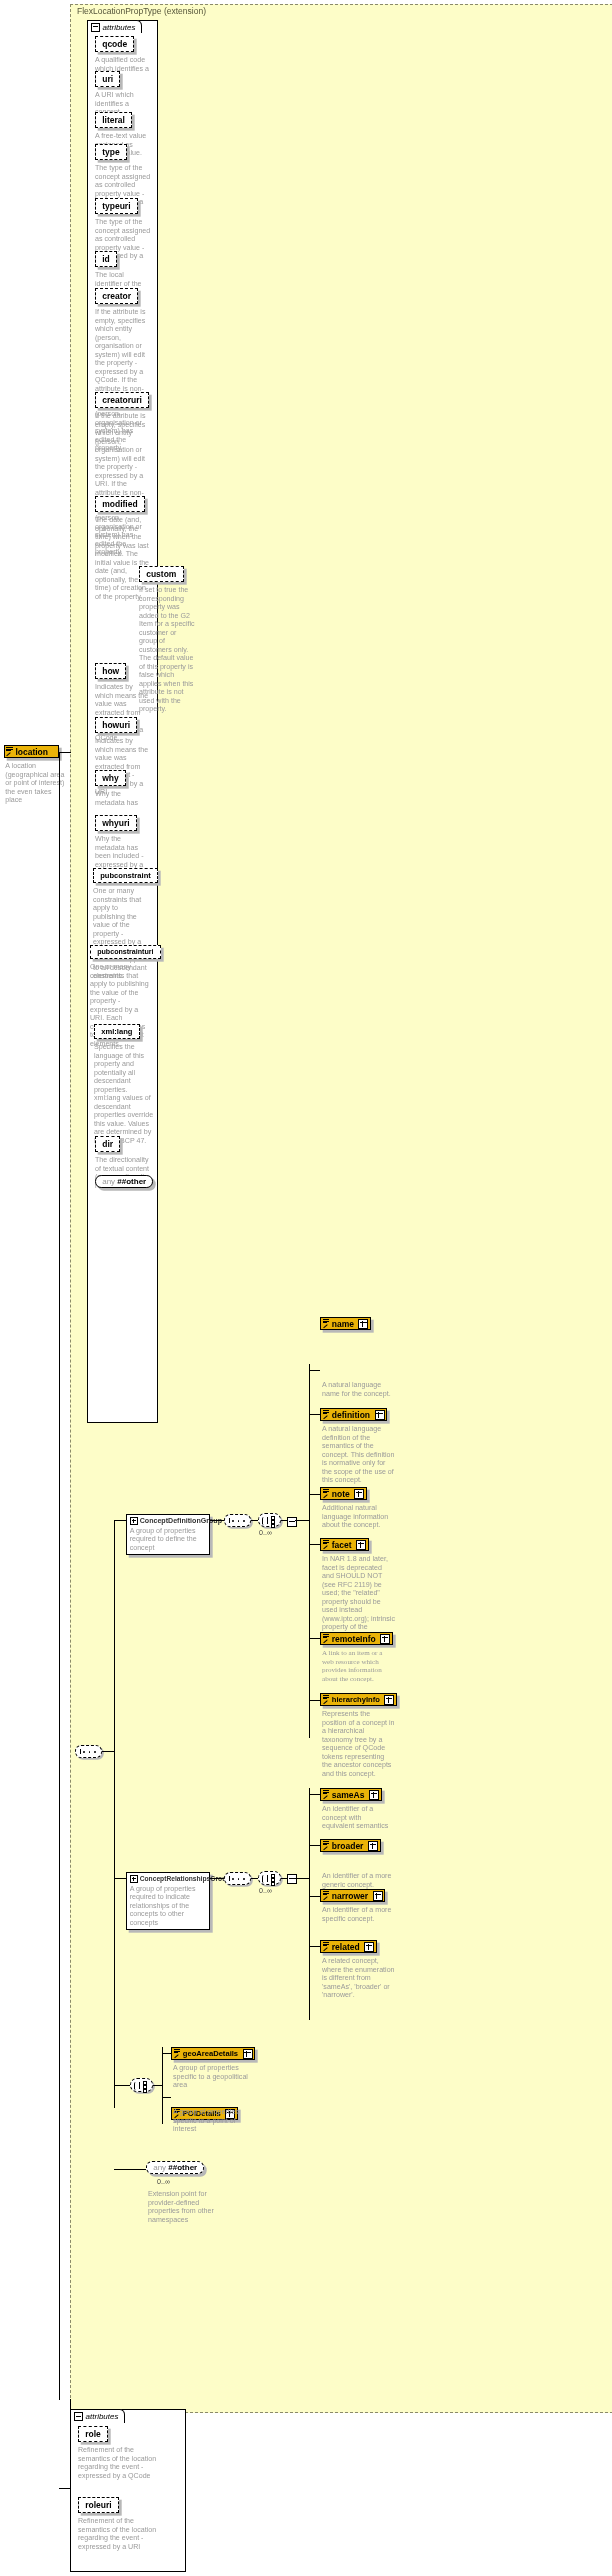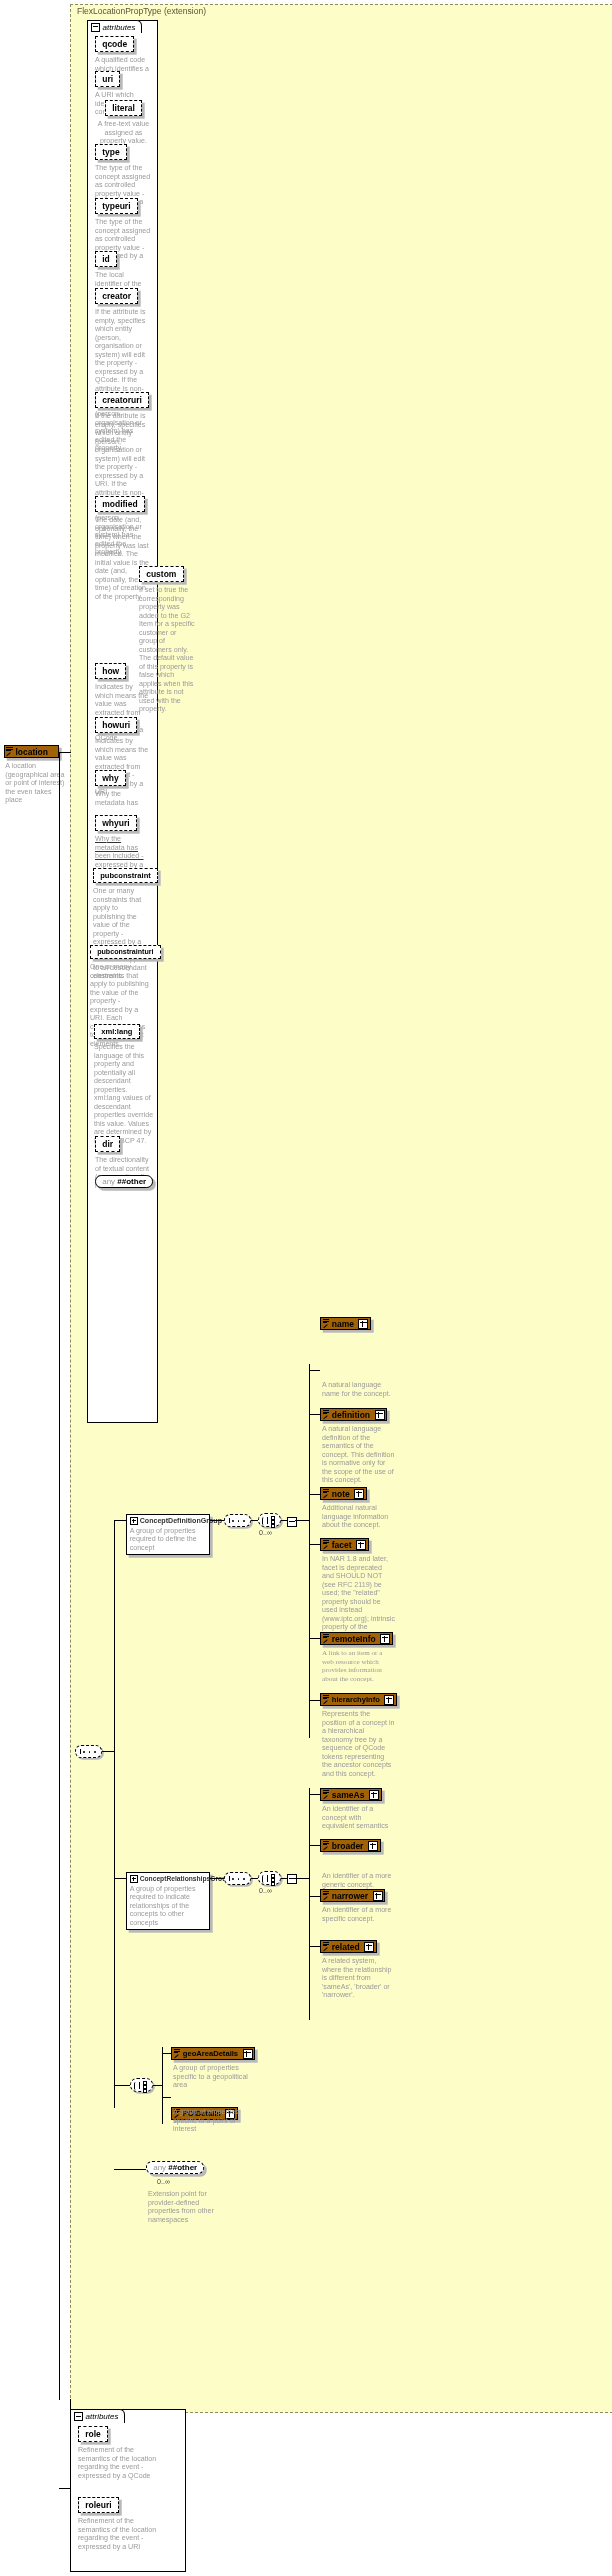--- a/index.html
+++ b/index.html
@@ -68,21 +68,21 @@
     margin-top:4.5px;
     color:#9a9a9a;
     font-size:7.1px;
     line-height:8.5px;
     width:57px;
   }
 
   
   .node{
     position:absolute;
-    border:0.9px solid #000;background:#a16207;
+    border:0.9px solid #000;background:#eab308;
     box-shadow:2.7px 2.7px 0 #b8b8b8;
     display:flex;align-items:center;
     height:13.4px;
     padding:0 1.8px 0 0;
     box-sizing:border-box;
     font-weight:bold;font-size:8.5px;color:#000;
   }
   .node .glyph{
     width:9px;height:11.6px;flex:0 0 auto;position:relative;margin:0 0.9px 0 0.9px;
   }
@@ -174,21 +174,21 @@
 </div>
 
 <div class="attr-item" style="left:95px;top:36px;">
   <span class="chip">qcode</span>
   <div class="desc">A qualified code which identifies a concept.</div>
 </div>
 <div class="attr-item" style="left:95px;top:71px;">
   <span class="chip">uri</span>
   <div class="desc">A URI which identifies a concept.</div>
 </div>
-<div class="attr-item" style="left:95px;top:100px;text-align:center;">
+<div class="attr-item" style="left:95px;top:112px;">
   <span class="chip">literal</span>
   <div class="desc">A free-text value assigned as property value.</div>
 </div>
 <div class="attr-item" style="left:95px;top:144px;">
   <span class="chip">type</span>
   <div class="desc">The type of the concept assigned as controlled property value - expressed by a QCode</div>
 </div>
 <div class="attr-item" style="left:95px;top:198px;">
   <span class="chip">typeuri</span>
   <div class="desc">The type of the concept assigned as controlled property value - expressed by a URI</div>
@@ -221,21 +221,21 @@
   <span class="chip">howuri</span>
   <div class="desc">Indicates by which means the value was extracted from the content - expressed by a URI</div>
 </div>
 <div class="attr-item" style="left:95px;top:770px;">
   <span class="chip">why</span>
   <div class="desc">Why the metadata has been included - expressed by a QCode</div>
 </div>
 
 <div class="attr-box" style="left:87px;top:808px;width:71px;height:615px;border-top:none;"></div>
 
-<div class="attr-item" style="left:95px;top:815px;text-decoration:underline;">
+<div class="attr-item" style="left:95px;top:815px;">
   <span class="chip">whyuri</span>
   <div class="desc">Why the metadata has been included - expressed by a URI</div>
 </div>
 <div class="attr-item" style="left:93px;top:868px;">
   <span class="chip" style="font-size:7.6px;">pubconstraint</span>
   <div class="desc">One or many constraints that apply to publishing the value of the property - expressed by a QCode. Each constraint applies to all descendant elements.</div>
 </div>
 <div class="attr-item" style="left:90px;top:945px;">
   <span class="chip" style="font-size:7.1px;">pubconstrainturi</span>
   <div class="desc" style="width:62px;">One or many constraints that apply to publishing the value of the property - expressed by a URI. Each constraint applies to all descendant elements.</div>
@@ -448,21 +448,21 @@
 <div class="node" style="left:320px;top:1940px;">
   <span class="glyph">
     <i style="left:0.9px;top:0.9px;width:6.2px;height:0.9px;"></i>
       <i style="left:0.9px;top:2.7px;width:6.2px;height:0.9px;"></i>
     <i style="left:0.9px;top:4.5px;width:4.5px;height:0.9px;"></i>
       <i style="left:0.9px;top:8px;width:4.5px;height:0.9px;transform:rotate(-40deg);"></i>
   </span>
   <span class="lbl">related</span>
   <span class="expander plus"></span>
 </div>
-<div class="node-desc" style="left:322px;top:1957px;width:73px;">A related system, where the relationship is different from 'sameAs', 'broader' or 'narrower'.</div>
+<div class="node-desc" style="left:322px;top:1957px;width:73px;">A related concept, where the enumeration is different from 'sameAs', 'broader' or 'narrower'.</div>
 
 <div class="ln lnh" style="left:114px;top:2085px;width:16px;"></div>
 <div class="conn choice dash" style="left:130px;top:2078px;">
   <span class="curve"></span>
   <span class="bar"></span>
   <span class="dd dd1"></span>
   <span class="dd dd2"></span>
   <span class="dd dd3"></span>
 </div>
 <div class="ln lnh" style="left:153px;top:2085px;width:9px;"></div>

